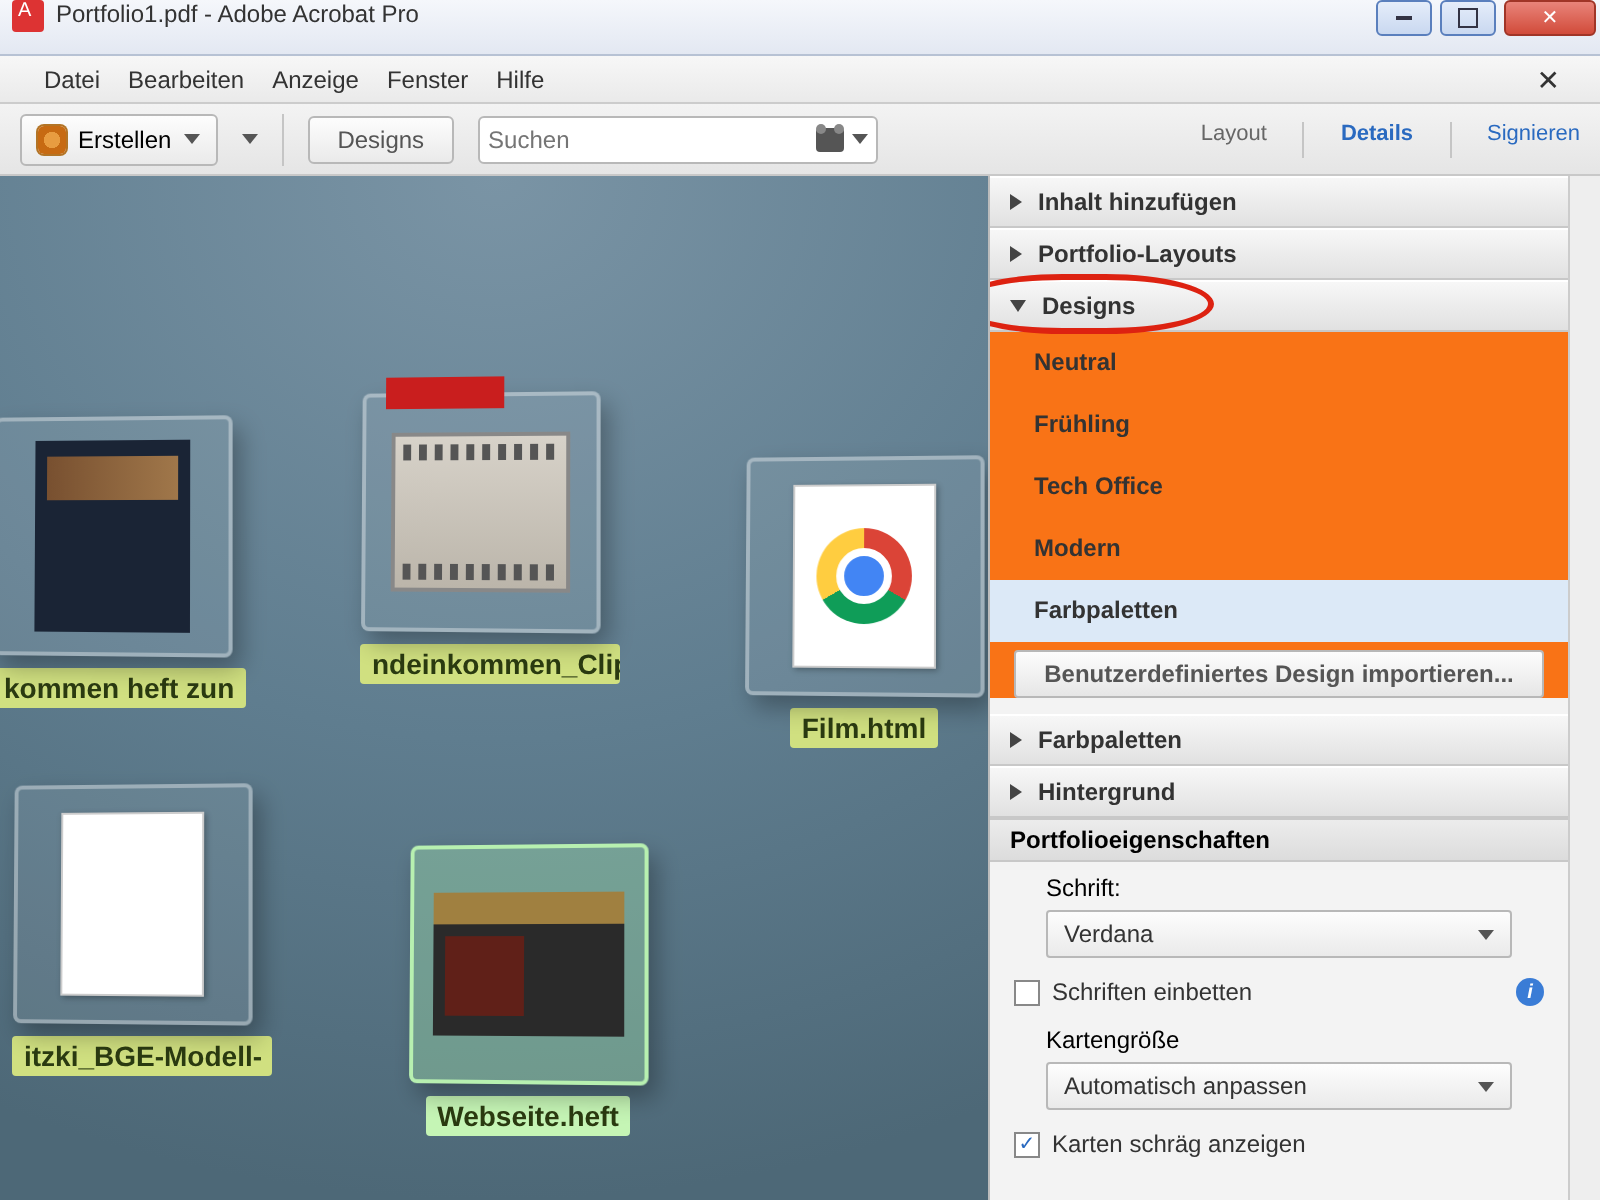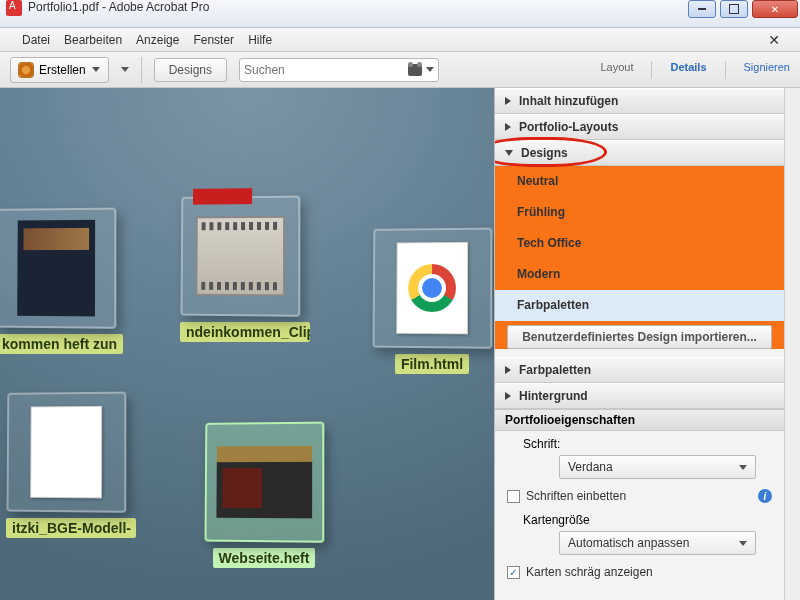--- a/index.html
+++ b/index.html
@@ -65,21 +65,21 @@
   .acc-header{height:26px;background:linear-gradient(#f7f7f7,#e1e1e1);border-bottom:1px solid #c8c8c8;border-top:1px solid #fff;display:flex;align-items:center;padding:0 10px;gap:8px;font-weight:600;color:#333;}
   .acc-header .tri{width:0;height:0;border-top:4px solid transparent;border-bottom:4px solid transparent;border-left:6px solid #444;}
   .acc-header.open .tri{border-left:4px solid transparent;border-right:4px solid transparent;border-top:6px solid #444;border-bottom:none;}
   .highlight-oval{position:absolute;width:130px;height:30px;border:3px solid #d21;border-radius:50%/60%;pointer-events:none;}
   .design-list{background:#f97316;font-weight:bold;}
   .design-item{padding:8px 22px;color:#333;border-bottom:1px solid transparent;}
   .design-item.selected{background:#dce9f7;}
   .import-btn{margin:4px 12px 8px;height:24px;border:1px solid #b8b8b8;border-radius:2px;background:linear-gradient(#fdfdfd,#e6e6e6);display:flex;align-items:center;justify-content:center;color:#555;}
   .props-header{height:22px;background:linear-gradient(#ececec,#dcdcdc);border-top:1px solid #c8c8c8;border-bottom:1px solid #c8c8c8;padding:0 10px;display:flex;align-items:center;font-weight:600;}
   .prop-row{padding:6px 28px;display:flex;flex-direction:column;gap:4px;}
-  .select{height:24px;border:1px solid #b8b8b8;border-radius:2px;background:linear-gradient(#fdfdfd,#eaeaea);display:flex;align-items:center;padding:0 8px;justify-content:space-between;color:#333;margin-left:36px;}
+  .select{height:24px;border:1px solid #b8b8b8;border-radius:2px;background:linear-gradient(#fdfdfd,#eaeaea);display:flex;align-items:center;padding:0 8px;justify-content:space-between;color:#333;}
   .check-row{padding:4px 12px;display:flex;align-items:center;gap:6px;color:#333;}
   .check-row .box{width:13px;height:13px;border:1px solid #888;background:#fff;display:flex;align-items:center;justify-content:center;font-size:10px;color:#2a6ac0;}
   .check-row .info{margin-left:auto;width:14px;height:14px;border-radius:50%;background:#3a7cd6;color:#fff;font-size:10px;display:flex;align-items:center;justify-content:center;font-style:italic;font-weight:bold;}
   .scrollbar{width:16px;background:#eee;border-left:1px solid #ccc;}
   .panel-wrap{display:flex;}
   .panel-content{flex:1;position:relative;}
 </style>
 </head>
 <body>
 

